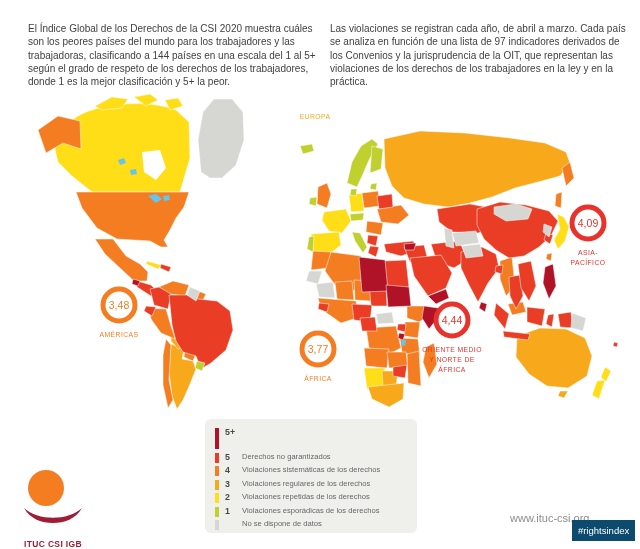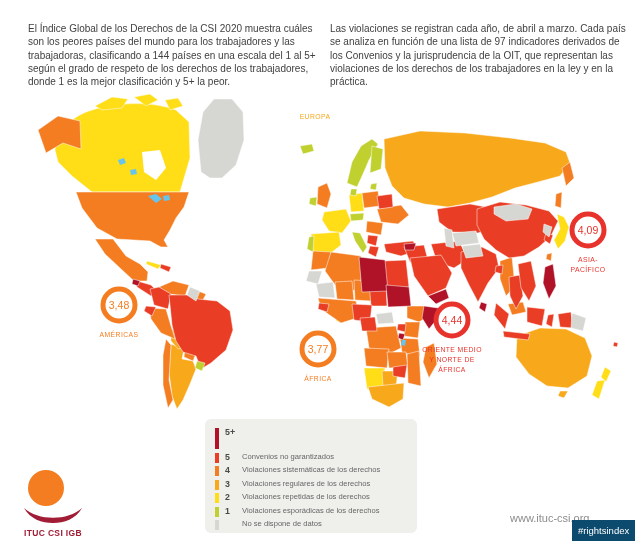--- a/index.html
+++ b/index.html
@@ -15,21 +15,21 @@
   .ringwrap{position:relative;width:44px;height:44px;}
   .marker-value{position:absolute;left:0;top:0;right:0;bottom:0;display:flex;align-items:center;justify-content:center;font-size:10.5px;}
   .marker-label{margin-top:3px;font-size:6.8px;letter-spacing:.06em;white-space:pre-line;line-height:1.5;}
   .legend{position:absolute;left:205px;top:419px;width:212px;height:114px;background:#efefec;border-radius:6px;
           box-sizing:border-box;padding:8px 8px 6px 10px;}
   .lrow{display:flex;align-items:flex-start;margin-bottom:2.5px;}
   .chip{flex:0 0 4px;margin-top:1px;}
   .lnum{width:17px;flex:0 0 17px;font-size:8.8px;font-weight:bold;color:#4a4a4a;padding-left:6px;}
   .ltext{font-size:7.6px;color:#666666;line-height:1.3;}
   .logo{position:absolute;left:16px;top:464px;width:86px;text-align:left;}
-  .logo-text{font-size:8.5px;font-weight:bold;letter-spacing:.04em;margin-top:0;padding-left:8px;}
+  .logo-text{font-size:8.5px;font-weight:bold;letter-spacing:.04em;margin-top:11px;padding-left:8px;}
   #website{position:absolute;left:486px;top:512px;font-size:11px;color:#8d8d8d;margin-left:24px;}
   #hashtag-badge{position:absolute;left:572px;top:520px;height:21px;display:flex;align-items:center;
                  padding:0 6px;color:#ffffff;font-size:9.5px;}
 </style>
 </head>
 <body>
 
 <p class="intro" id="intro-left">El Índice Global de los Derechos de la CSI 2020 muestra cuáles son los peores países del mundo para los trabajadores y las trabajadoras, clasificando a 144 países en una escala del 1 al 5+ según el grado de respeto de los derechos de los trabajadores, donde 1 es la mejor clasificación y 5+ la peor.</p>
 <p class="intro" id="intro-right">Las violaciones se registran cada año, de abril a marzo. Cada país se analiza en función de una lista de 97 indicadores derivados de los Convenios y la jurisprudencia de la OIT, que representan las violaciones de los derechos de los trabajadores en la ley y en la práctica.</p>
 
@@ -211,21 +211,21 @@
     <svg width="44" height="44">
       <circle cx="22" cy="22" r="16" fill="#ffffff" stroke-width="5" stroke="#e8332c"></circle>
     </svg>
     <div class="marker-value" style="color: rgb(232, 51, 44);">4,44</div>
   </div>
   <div class="marker-label" style="color: rgb(232, 51, 44);">ORIENTE MEDIO
 Y NORTE DE
 ÁFRICA</div>
 </div>
 
-<div class="marker" style="left:540px;top:208px">
+<div class="marker" style="left:540px;top:201px">
   <div class="ringwrap">
     <svg width="44" height="44">
       <circle cx="22" cy="22" r="16" fill="#ffffff" stroke-width="5" stroke="#e8332c"></circle>
     </svg>
     <div class="marker-value" style="color: rgb(232, 51, 44);">4,09</div>
   </div>
   <div class="marker-label" style="color: rgb(232, 51, 44);">ASIA-
 PACÍFICO</div>
 </div>
 
@@ -234,21 +234,21 @@
     <svg class="chip" width="4" height="21">
         <rect width="4" height="21" fill="#b01227"></rect>
       </svg>
     <span class="lnum">5+</span>
   </div>
   <div class="lrow">
     <svg class="chip" width="4" height="10">
         <rect width="4" height="10" fill="#e93e25"></rect>
       </svg>
     <span class="lnum">5</span>
-    <span class="ltext">Convenios no garantizados</span>
+    <span class="ltext">Derechos no garantizados</span>
   </div>
   <div class="lrow">
     <svg class="chip" width="4" height="10">
         <rect width="4" height="10" fill="#f47d21"></rect>
       </svg>
     <span class="lnum">4</span>
     <span class="ltext">Violaciones sistemáticas de los derechos</span>
   </div>
   <div class="lrow">
     <svg class="chip" width="4" height="10">

